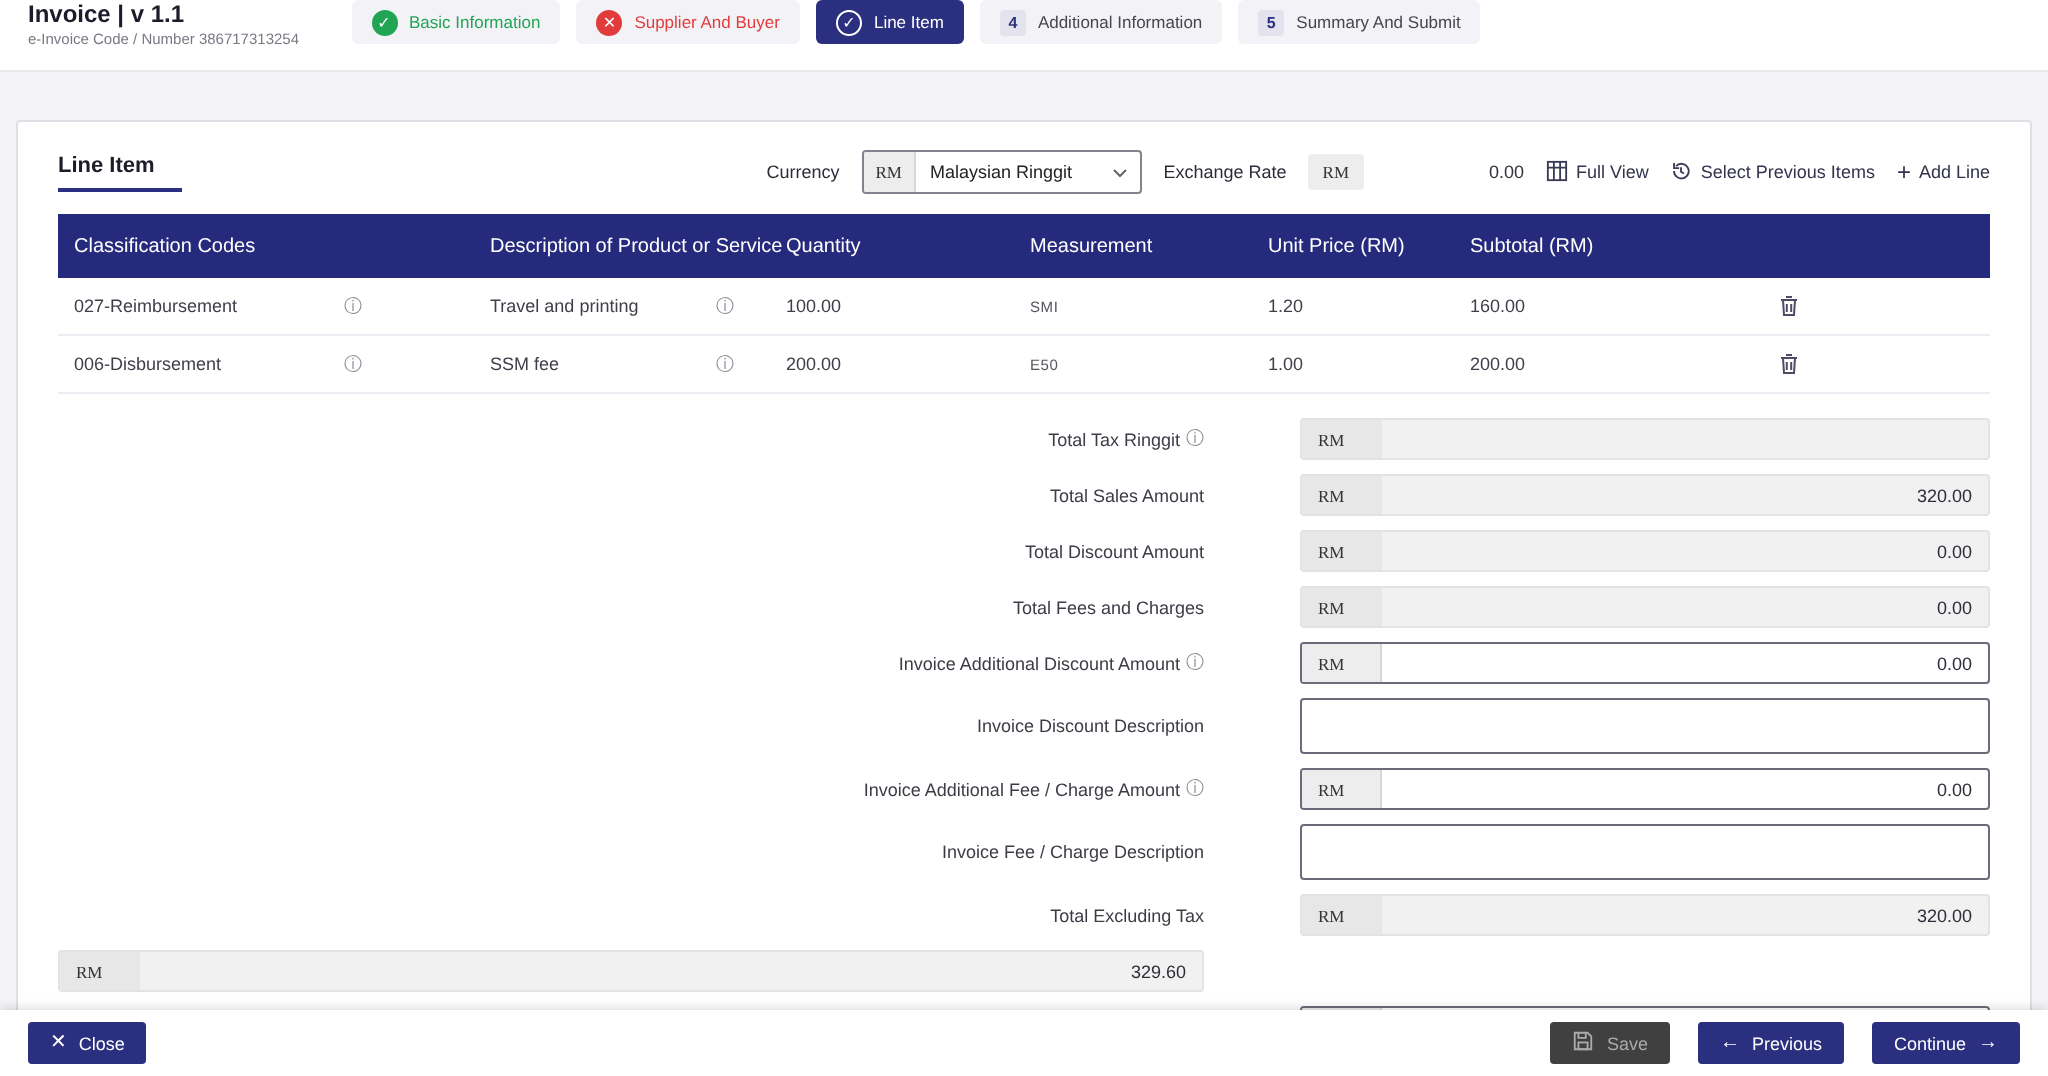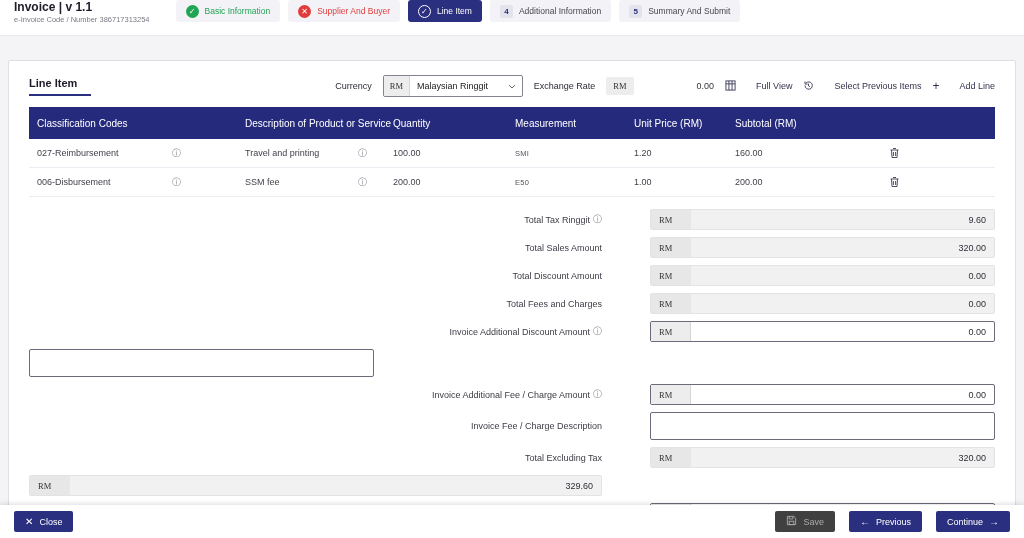--- a/index.html
+++ b/index.html
@@ -26,21 +26,21 @@
   .card-head{display:flex;justify-content:space-between;align-items:center;padding:4px 20px 10px}
   .section-title{font-size:11px;font-weight:bold;color:#1c1c2a;border-bottom:2px solid #2b2f7f;padding:0 14px 5px 0}
   .head-right{display:flex;align-items:center;gap:11px;font-size:9px;color:#33333e}
   .hr-label{font-weight:normal;color:#2c2c38;white-space:nowrap}
   .select{display:flex;align-items:center;width:140px;height:22px;border:1px solid #83838f;border-radius:2px;background:#fff;overflow:hidden;cursor:pointer}
   .rm-seg{background:#ededed;border-right:1px solid #d6d6d6;height:100%;display:flex;align-items:center;padding:0 6px;font-size:8.5px;font-family:"Liberation Serif",serif;color:#333}
   .sel-val{flex:1;padding:0 7px;font-size:9px;color:#222;white-space:nowrap}
   .chev{padding-right:6px;display:flex;align-items:center}
   .rm-badge{background:#ededed;border-radius:2px;padding:4px 7px;font-size:8.5px;font-family:"Liberation Serif",serif;color:#333}
   .amt-display{margin-left:52px;font-size:9px;color:#33333e}
-  .icon-btn{display:flex;align-items:center;gap:20px;background:none;border:none;font-size:9px;color:#33334d;cursor:pointer;font-family:"Liberation Sans",sans-serif;white-space:nowrap}
+  .icon-btn{display:flex;align-items:center;gap:4px;background:none;border:none;font-size:9px;color:#33334d;cursor:pointer;font-family:"Liberation Sans",sans-serif;white-space:nowrap}
   .plus{font-size:12px;line-height:1;color:#33334d}
 
   
   .tbl{margin:0 20px}
   .tbl-header,.tbl-row{display:grid;grid-template-columns:208px 148px 122px 119px 101px 142px 1fr;align-items:center}
   .tbl-header{background:#252a7d;color:#fff;height:32px;font-size:10px}
   .tbl-header>div{padding-left:8px;white-space:nowrap}
   .tbl-row{height:29px;border-bottom:1px solid #ececf2;font-size:9px;color:#3f3f4a}
   .tbl-row>div{padding-left:8px}
   .cell-flex{display:flex;align-items:center}
@@ -204,21 +204,20 @@
       </div>
     </div>
   </div>
 
   <div class="totals">
 
     <div class="total-row">
       <div class="t-label"><span>Total Tax Ringgit</span><span class="inf">ⓘ</span></div>
       <div class="amount ro">
         <span class="rm">RM</span>
-        <span class="val">9.60</span>
       </div>
     </div>
 
     <div class="total-row">
       <div class="t-label"><span>Total Sales Amount</span></div>
       <div class="amount ro">
         <span class="rm">RM</span>
         <span class="val">320.00</span>
       </div>
     </div>
@@ -241,20 +240,21 @@
 
     <div class="total-row">
       <div class="t-label"><span>Invoice Additional Discount Amount</span><span class="inf">ⓘ</span></div>
       <div class="amount ed">
         <span class="rm">RM</span>
         <input class="val-in" value="0.00" style="">
       </div>
     </div>
 
     <div class="total-row">
+      <div class="t-label"><span>Invoice Discount Description</span></div>
       <textarea class="desc-area" style=""></textarea>
     </div>
 
     <div class="total-row">
       <div class="t-label"><span>Invoice Additional Fee / Charge Amount</span><span class="inf">ⓘ</span></div>
       <div class="amount ed">
         <span class="rm">RM</span>
         <input class="val-in" value="0.00" style="">
       </div>
     </div>

